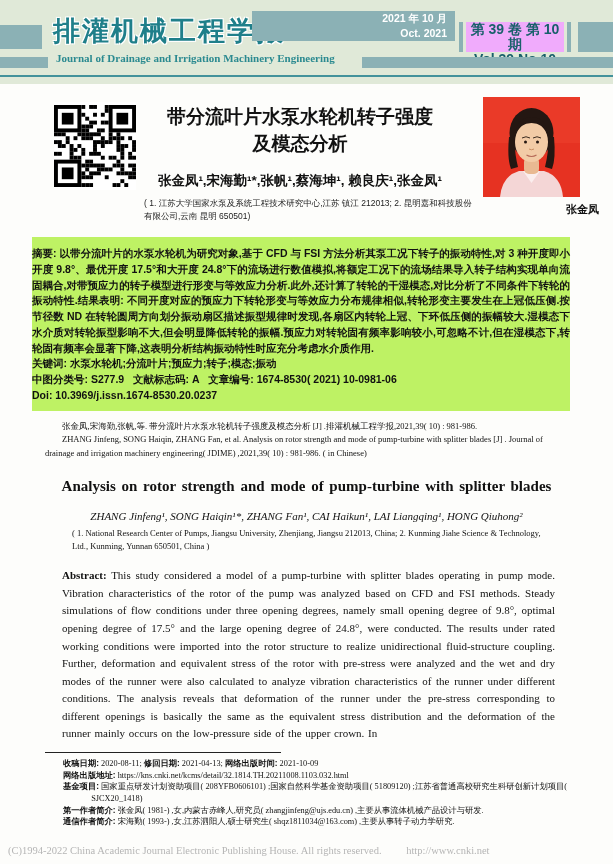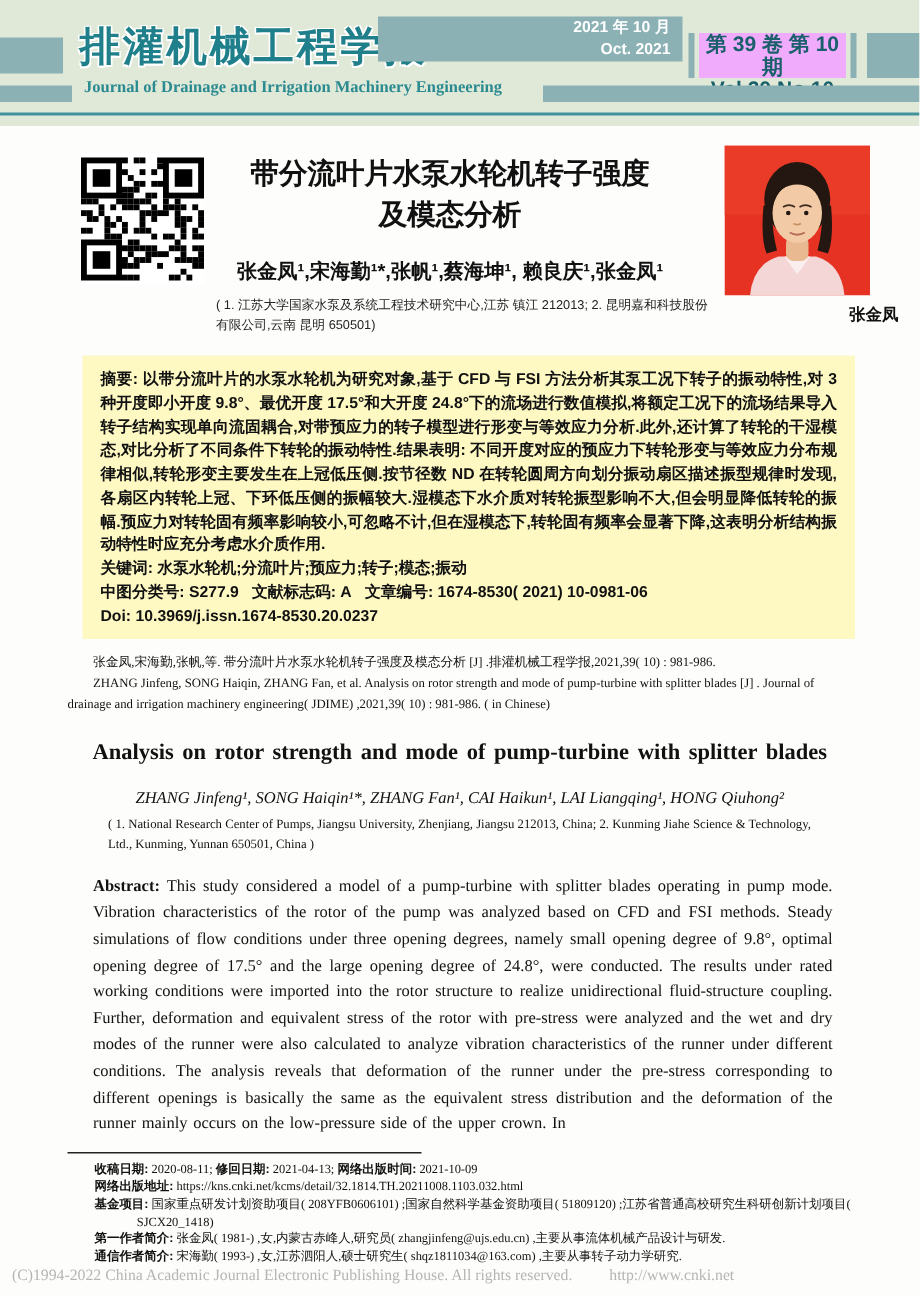--- a/index.html
+++ b/index.html
@@ -33,21 +33,21 @@
   .cn-title{position:absolute;left:130px;top:20px;width:340px;text-align:center;
     font-size:19px;font-weight:bold;line-height:1.42;}
   .cn-authors{position:absolute;left:105px;top:88px;width:390px;text-align:center;
     font-size:13.5px;font-weight:bold;}
   .cn-aff{position:absolute;left:144px;top:113px;width:330px;font-size:8.5px;line-height:1.55;color:#222;}
   .photo-wrap{position:absolute;left:483px;top:13px;width:116px;text-align:right;}
   .photo-wrap svg{width:97px;height:100px;display:block;}
   .photo-caption{font-size:11px;font-weight:bold;margin-top:5px;}
 
   
-  .abs-box{margin:0 43px 0 55px;background:#fef9c3;padding:9px 12px 7px;font-size:10.5px;
+  .abs-box{margin:0 43px 0 32px;background:#bef264;padding:9px 0 7px;font-size:10.5px;
     line-height:1.5;font-weight:600;text-align:justify;}
   .abs-box p{margin:0;}
   .lbl{font-weight:800;}
 
   
   .cite{margin:9px 43px 0 45px;font-size:8.5px;line-height:1.62;font-family:"Liberation Serif",serif;}
   .cite p{margin:0;text-indent:2em;}
 
   
   .en-title{margin:17px 28px 0;text-align:center;font-size:15px;font-weight:bold;

